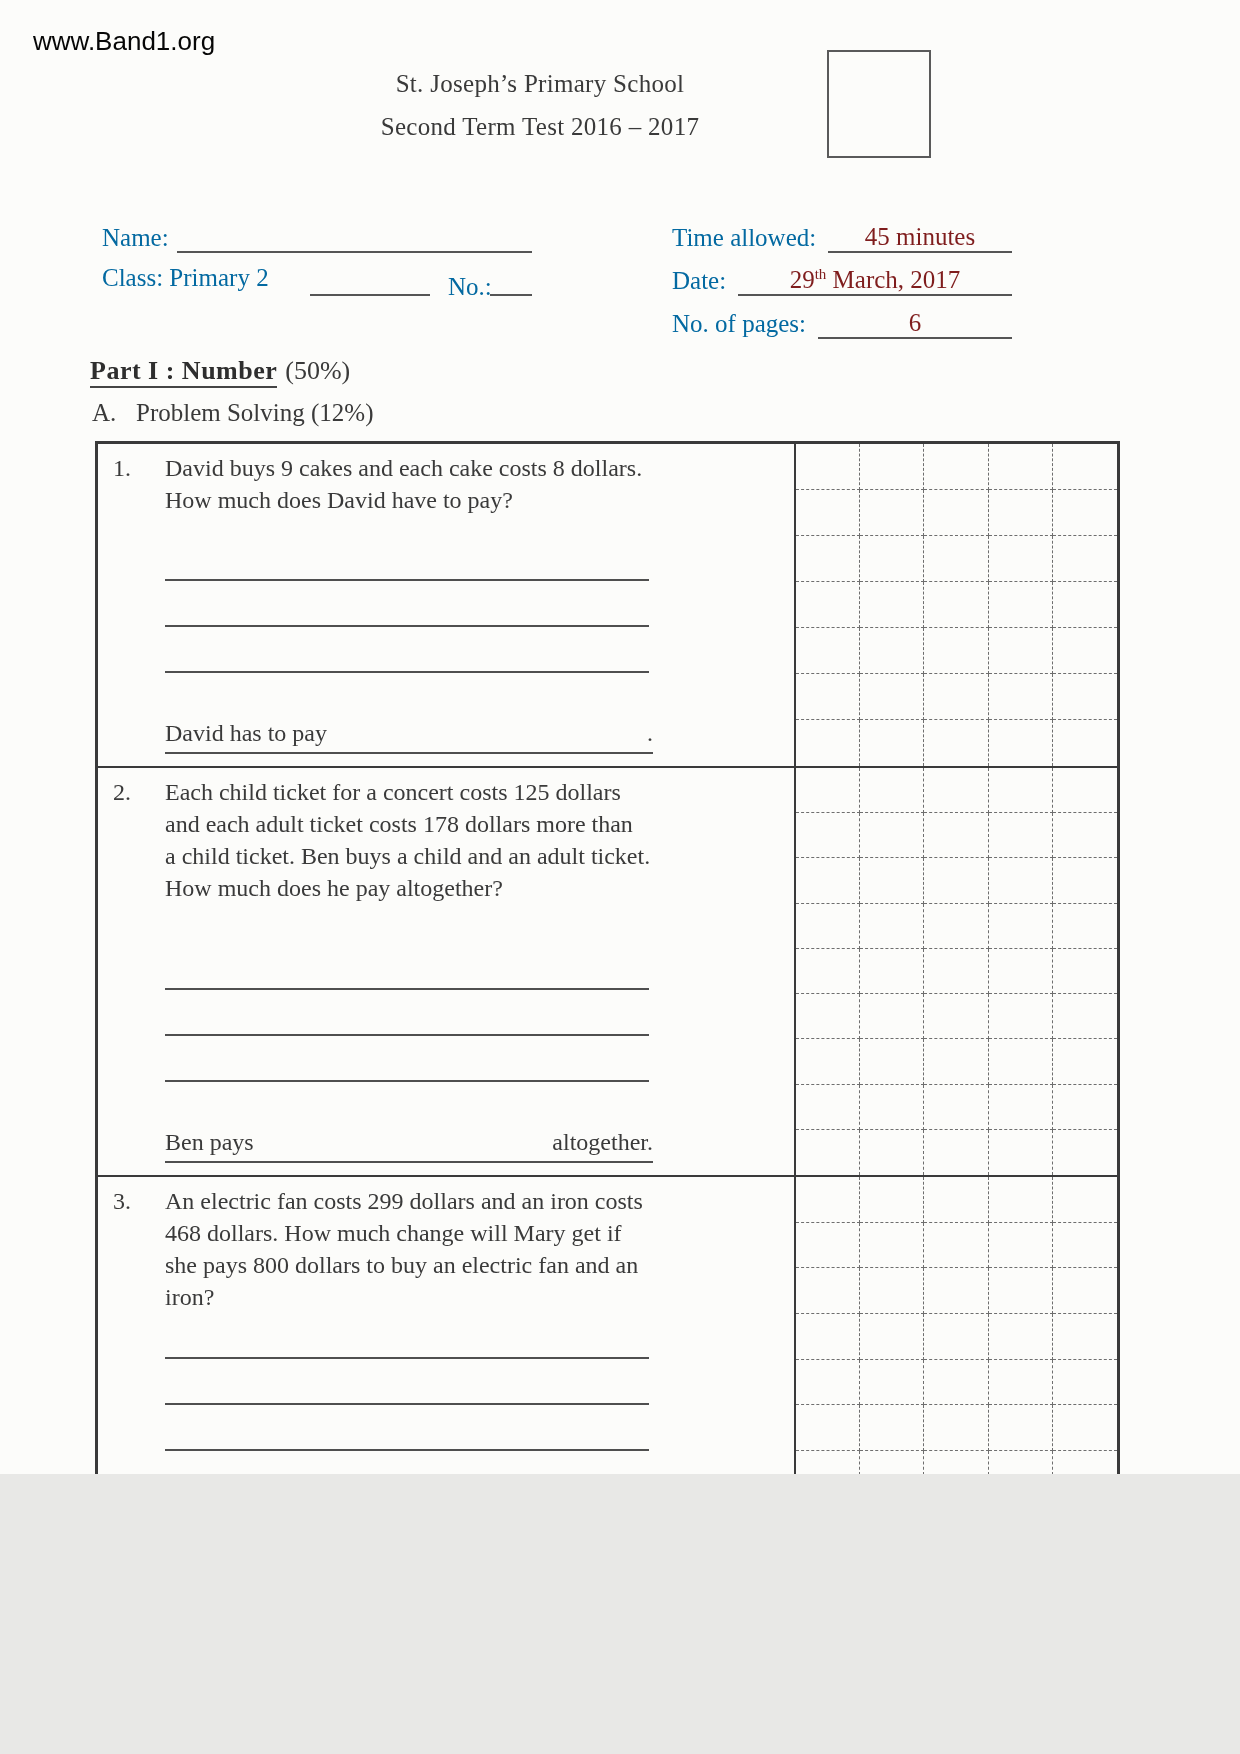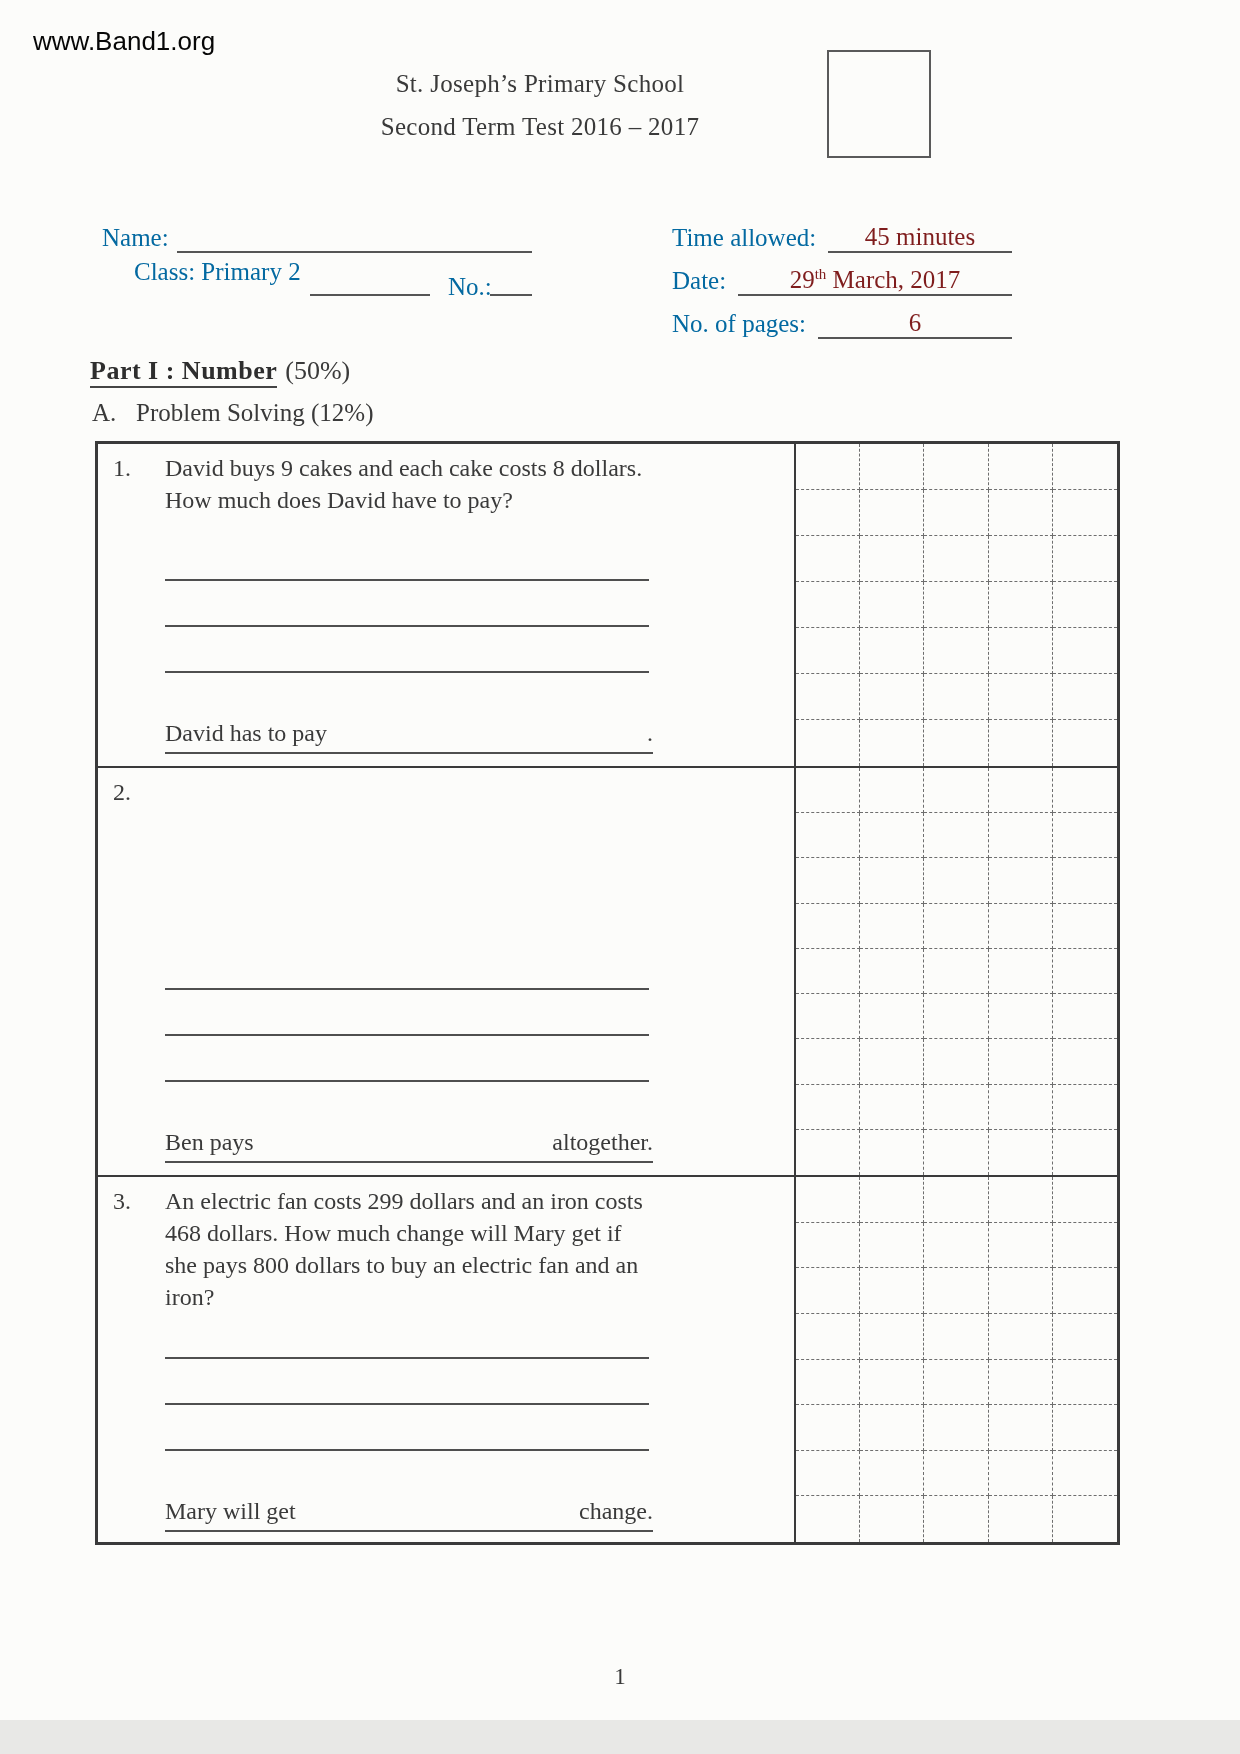--- a/index.html
+++ b/index.html
@@ -1,18 +1,18 @@
 <!DOCTYPE html>
 <html><head>
 <meta charset="utf-8">
 <style>
   html,body{margin:0;padding:0;background:#e8e8e6;}
   #page{
     position:relative;
-    width:1240px;height:1720px;
+    width:1240px;height:1474px;
     margin:0 auto;
     background:#fcfcfa;
     font-family:"Liberation Serif", serif;
     color:#333;
     overflow:hidden;
   }
   .abs{position:absolute;}
   
   .watermark{
     left:33px;top:26px;
@@ -95,21 +95,21 @@
 
   <div class="abs hdr-line hdr-school">St. Joseph’s Primary School</div>
   <div class="abs hdr-line hdr-test">Second Term Test 2016 – 2017</div>
   <div class="abs score-box"></div>
 
   <div class="abs info-label" style="left:102px;top:222px;">Name:</div>
   <div class="abs u-line" style="left:177px;top:222px;width:355px;"></div>
   <div class="abs info-label" style="left:672px;top:222px;">Time allowed:</div>
   <div class="abs u-line" style="left:828px;top:222px;width:184px;">45 minutes</div>
 
-  <div class="abs info-label" style="left:102px;top:256px;margin-left:32px;">Class: Primary 2</div>
+  <div class="abs info-label" style="left:102px;top:262px;">Class: Primary 2</div>
   <div class="abs u-line" style="left:310px;top:265px;width:120px;"></div>
   <div class="abs info-label" style="left:448px;top:271px;">No.:</div>
   <div class="abs u-line" style="left:490px;top:265px;width:42px;"></div>
   <div class="abs info-label" style="left:672px;top:265px;">Date:</div>
   <div class="abs u-line" style="left:738px;top:265px;width:274px;"><span>29</span><sup class="ord">th</sup><span> March, 2017</span></div>
 
   <div class="abs info-label" style="left:672px;top:308px;">No. of pages:</div>
   <div class="abs u-line" style="left:818px;top:308px;width:194px;">6</div>
 
   <div class="abs part-heading">
@@ -175,20 +175,26 @@
           <div class="gcell br"></div>
           <div class="gcell br"></div>
           <div class="gcell br"></div>
           <div class="gcell"></div>
         </div>
   </div>
       <div class="q-row row-h-1">
     <div class="q-left">
       <div class="q-head">
         <div class="q-num">2.</div>
+        <div>
+              <div class="q-line">Each child ticket for a concert costs 125 dollars</div>
+              <div class="q-line">and each adult ticket costs 178 dollars more than</div>
+              <div class="q-line">a child ticket. Ben buys a child and an adult ticket.</div>
+              <div class="q-line">How much does he pay altogether?</div>
+            </div>
       </div>
       <div class="q-spacer"></div>
       <div>
             <div class="blank-line"></div>
             <div class="blank-line"></div>
             <div class="blank-line"></div>
           </div>
       <div class="answer-line">
         <span>Ben pays</span>
         <span>altogether.</span>

